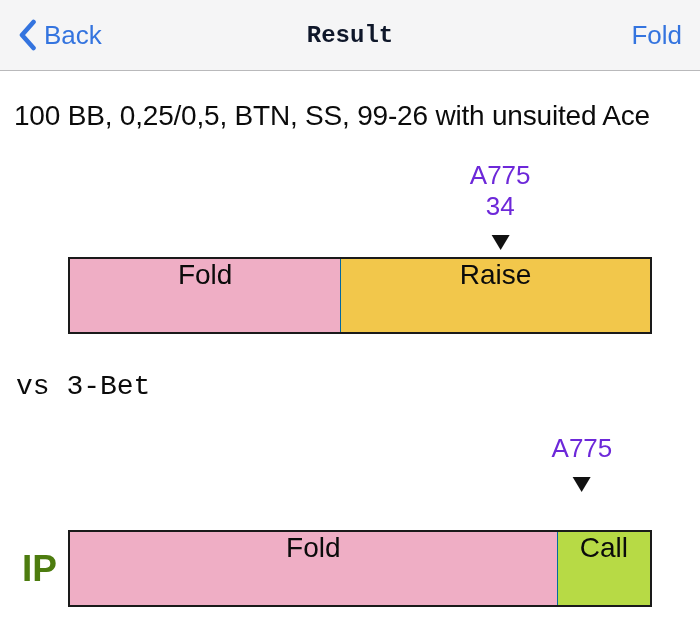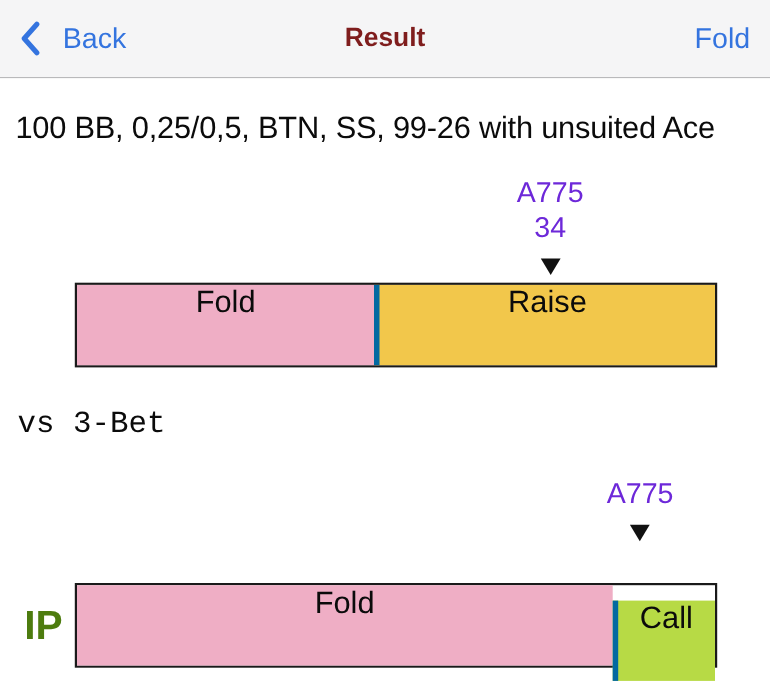--- a/index.html
+++ b/index.html
@@ -25,41 +25,42 @@
     background: #f5f5f6;
     border-bottom: 1px solid #b9b9bb;
   }
   .nav-back {
     position: absolute;
     left: 18px;
     top: 0;
     height: 70px;
     display: flex;
     align-items: center;
-    gap: 20px;
+    gap: 7px;
     cursor: pointer;
   }
   .chevron-wrap { display: flex; align-items: center; }
   .nav-back-label {
     font-size: 26px;
     font-weight: 400;
   }
   .nav-title {
     position: absolute;
     left: 0;
     width: 700px;
     top: 0;
     height: 70px;
     display: flex;
     align-items: center;
     justify-content: center;
     font-size: 24px;
     font-weight: 700;
-    color: #7f1d1d;
+    color: #0f172a;
     pointer-events: none;
+    font-family: Liberation Mono, monospace;
   }
   .nav-reset {
     position: absolute;
     right: 18px;
     top: 0;
     height: 70px;
     display: flex;
     align-items: center;
     font-size: 26px;
     cursor: pointer;
@@ -124,21 +125,21 @@
     border: 2px solid #1a1a1a;
     display: flex;
     background: #ffffff;
   }
   .segment {
     height: 100%;
     display: flex;
     align-items: flex-start;
     justify-content: center;
   }
-  .segment + .segment { border-left: 5px solid #0369a1; }
+  .segment + .segment { border-left: 1px solid #0369a1; }
   .segment-label {
     font-size: 28px;
     color: #0b0b0b;
   }
 
   .row-label {
     position: absolute;
     left: -46px;
     bottom: 0;
     height: 77px;
@@ -190,19 +191,19 @@
   <div class="bar-block" id="bar-block-1">
     <div class="row-label">IP</div>
     <div class="annotation" style="left: 88%;">
       <div class="hand">A775</div>
       <div class="triangle"></div>
     </div>
     <div class="bar">
         <div class="segment" style="width: 83.9%; background: rgb(239, 174, 197);">
           <span class="segment-label">Fold</span>
         </div>
-        <div class="segment" style="width: 16.1%; background: rgb(183, 218, 69); margin-top: 14px;">
+        <div class="segment" style="width: 16.1%; background: rgb(183, 218, 69);">
           <span class="segment-label">Call</span>
         </div>
       </div>
   </div>
 
 </div>
 
 </body></html>

